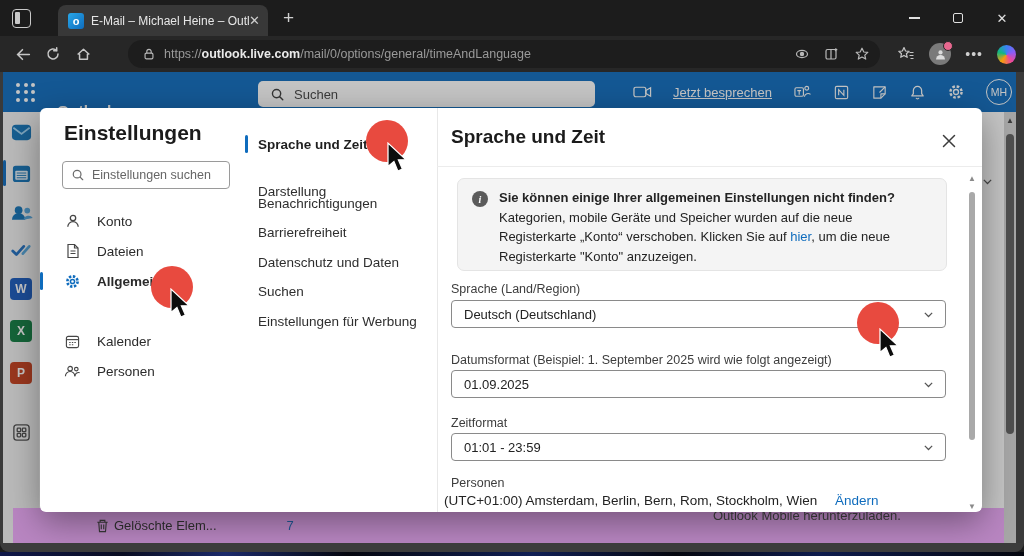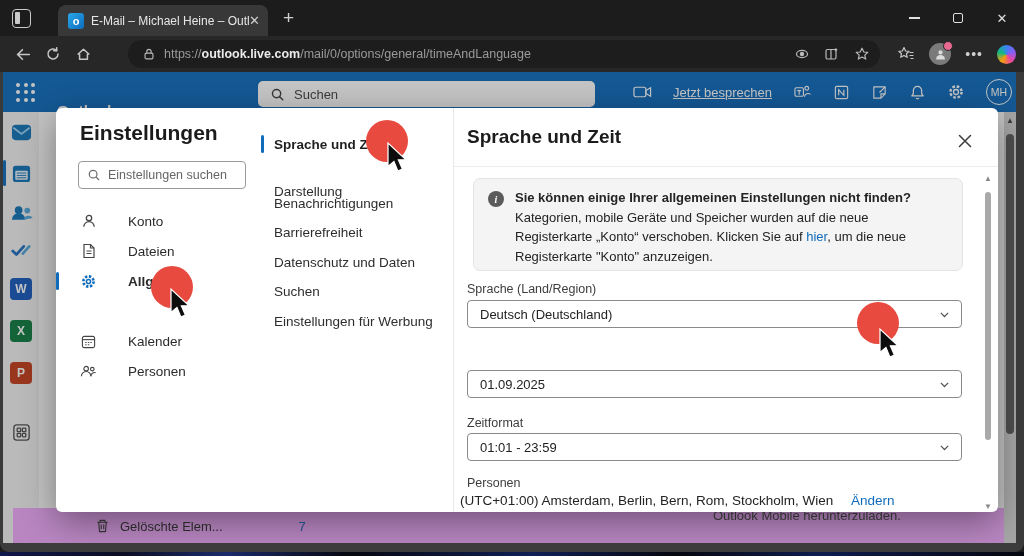--- a/index.html
+++ b/index.html
@@ -45,37 +45,37 @@
   .ol-right { position:absolute; right:12px; top:0; height:40px; display:flex; align-items:center; gap:21px; color:#fff; }
   .meet { display:flex; align-items:center; gap:9px; color:#ffffff; font-size:13px;text-decoration:underline; }
   .avatar-mh { width:26px; height:26px; border-radius:50%; border:1.6px solid #fff; color:#fff; font-size:10.5px; display:flex; align-items:center; justify-content:center; }
 
   .rail { position:absolute; left:3px; top:40px; width:36px; height:431px; background:#f2f2f2; display:flex; flex-direction:column; align-items:center; padding-top:10px; gap:20px; }
   .rail-sel { position:absolute; left:0; top:48px; width:3px; height:26px; background:#0f6cbd; border-radius:2px; z-index:2; }
   .ric { width:22px; height:22px; display:flex; align-items:center; justify-content:center; font-size:12px; font-weight:bold; color:#fff; border-radius:4px; }
   .ric.word { background:#185abd; } .ric.excel { background:#107c41; } .ric.ppt { background:#c43e1c; }
 
   .bottom-strip { position:absolute; left:13px; top:436px; width:1018px; height:35px; background:#f0abfc; }
-  .deleted-row { position:absolute; left:82px; top:10px; display:flex; align-items:center; gap:10px; font-size:13px; color:#333; }
+  .deleted-row { position:absolute; left:82px; top:10px; display:flex; align-items:flex-start; gap:4px; font-size:13px; color:#333; }
   .deleted-count { color:#1f6cc0; margin-left:66px; }
   .dim-bottom-text { position:absolute; left:700px; top:0px; font-size:13px; color:#4a4a4a; }
   .bg-chevron { position:absolute; left:981px; top:103px; color:#555; }
   .page-scrollbar { position:absolute; left:1004px; top:40px; width:12px; height:431px; background:#d6d6d6; }
   .page-scrollbar .thumb { position:absolute; left:2px; top:22px; width:8px; height:300px; background:#5f5f5f; border-radius:4px; }
   .page-scrollbar .up { position:absolute; left:2px; top:4px; color:#444; font-size:8px; }
 
   .overlay { position:absolute; left:0; top:72px; width:1024px; height:471px; background:rgba(38,38,38,0.27); z-index:5; }
 
   
-  .dialog { position:absolute; left:40px; top:108px; width:942px; height:404px; background:#fff; border-radius:6px; box-shadow:0 10px 34px rgba(0,0,0,0.38); z-index:10;margin-left:16px; }
+  .dialog { position:absolute; left:40px; top:108px; width:942px; height:404px; background:#fff; border-radius:6px; box-shadow:0 10px 34px rgba(0,0,0,0.38); z-index:10; }
   .dlg-title { position:absolute; left:24px; top:13px; font-size:21px; font-weight:bold; color:#1b1b1b; }
   .dlg-search { position:absolute; left:22px; top:53px; width:168px; height:28px; border:1px solid #9a9a9a; border-radius:4px; display:flex; align-items:center; padding-left:8px; color:#616161; background:#fff; }
   .dlg-search input { border:none; outline:none; width:125px; font-size:12.5px; margin-left:7px; font-family:inherit; color:#444; background:transparent; }
   .dlg-search input::placeholder { color:#666; opacity:1; }
-  .cat-item { position:absolute; left:12px; width:180px; height:30px; display:flex; align-items:center; gap:31px; font-size:13.5px; color:#2b2b2b; padding-left:12px; border-radius:4px; }
+  .cat-item { position:absolute; left:12px; width:180px; height:30px; display:flex; align-items:center; gap:16px; font-size:13.5px; color:#2b2b2b; padding-left:12px; border-radius:4px; }
   .cat-item .cic { width:17px; display:flex; justify-content:center; color:#464646; }
   .cat-item.sel { font-weight:bold; }
   .cat-item.sel .cic { color:#0f6cbd; }
   .selbar { position:absolute; width:3px; height:18px; background:#0f6cbd; border-radius:2px; }
 
   .sec-item { position:absolute; left:205px; width:180px; height:29px; display:flex; align-items:center; font-size:13.5px; color:#2e2e2e; padding-left:13px; }
   .sec-item.sel { font-weight:bold; color:#1f1f1f; }
 
   .vdivider { position:absolute; left:397px; top:0; width:1px; height:404px; background:#e8e8e8; }
   .panel-title { position:absolute; left:411px; top:18px; font-size:19px; font-weight:bold; color:#1b1b1b; }
@@ -433,20 +433,21 @@
     <span class="fld-label" style="top:174px">Sprache (Land/Region)</span>
     <div class="selectbox" style="top:192px">
       <span>Deutsch (Deutschland)</span>
       <span class="chev">
           <svg width="13" height="13" viewBox="0 0 16 16" fill="none" stroke="currentColor" stroke-width="1.5">
             <path d="m3.5 6 4.5 4.5L12.5 6"></path>
           </svg>
         </span>
     </div>
 
+    <span class="fld-label" style="top:245px">Datumsformat (Beispiel: 1. September 2025 wird wie folgt angezeigt)</span>
     <div class="selectbox" style="top:262px">
       <span>01.09.2025</span>
       <span class="chev">
           <svg width="13" height="13" viewBox="0 0 16 16" fill="none" stroke="currentColor" stroke-width="1.5">
             <path d="m3.5 6 4.5 4.5L12.5 6"></path>
           </svg>
         </span>
     </div>
 
     <span class="fld-label" style="top:308px">Zeitformat</span>

